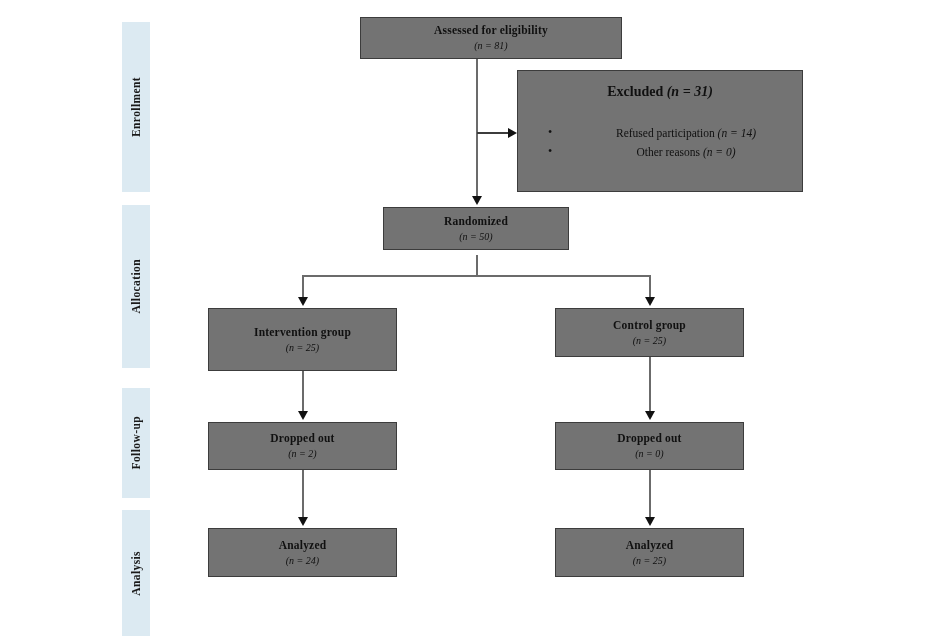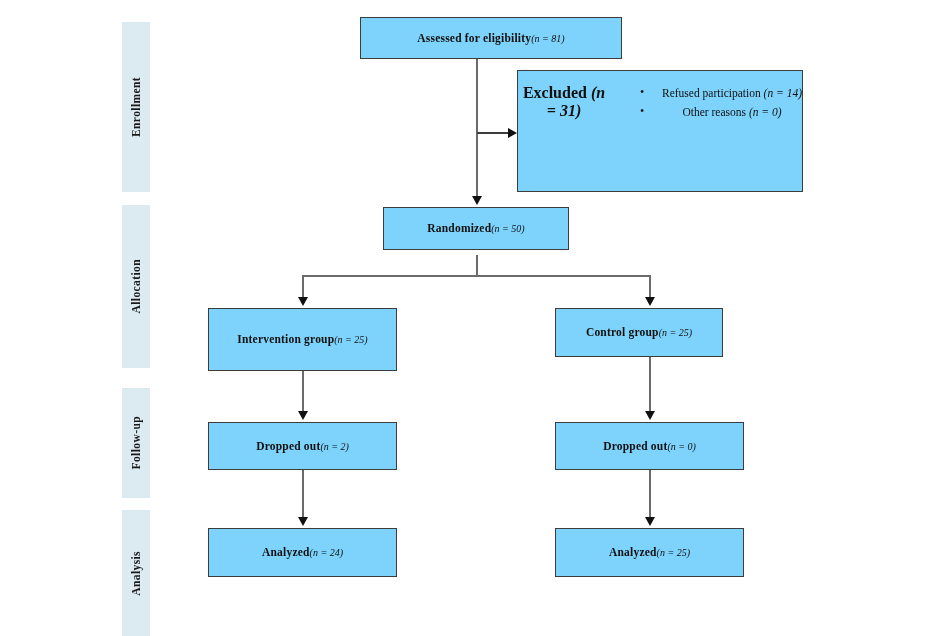--- a/index.html
+++ b/index.html
@@ -26,24 +26,24 @@
     font-size:11.5px;
     letter-spacing:0.4px;
     color:#1a1a1a;
     white-space:nowrap;
   }
 
   
   .box{
     position:absolute;
     border:1px solid #3c3c3c;
-    background:#7dd3fc;
+    background:#737373;
     box-sizing:border-box;
     display:flex;
-    flex-direction:row;
+    flex-direction:column;
     align-items:center;
     justify-content:center;
     text-align:center;
     color:#101010;
   }
   .box .t1{
     font-weight:bold;
     font-size:11.5px;
     line-height:15px;
     letter-spacing:0.2px;
@@ -56,22 +56,22 @@
 
   
   .box.excluded{
     align-items:stretch;
     justify-content:flex-start;
     padding-top:13px;
   }
   .excl-head{
     text-align:center;
     font-weight:bold;
-    font-size:16px;
-    margin-bottom:2px;
+    font-size:14px;
+    margin-bottom:24px;
   }
   .excl-head .it{font-style:italic;font-weight:bold;}
   ul.excl-list{
     list-style:none;
     margin:0;
     padding:0 0 0 30px;
   }
   ul.excl-list li{
     font-size:11.5px;
     line-height:19px;
@@ -171,21 +171,21 @@
   <div class="box" style="left:383px;top:207px;width:186px;height:43px;">
     <div class="t1">Randomized</div>
     <div class="t2">(n = 50)</div>
   </div>
 
   <div class="box" style="left:208px;top:308px;width:189px;height:63px;">
     <div class="t1">Intervention group</div>
     <div class="t2">(n = 25)</div>
   </div>
 
-  <div class="box" style="left:555px;top:308px;width:168px;height:49px;">
+  <div class="box" style="left:555px;top:308px;width:189px;height:49px;">
     <div class="t1">Control group</div>
     <div class="t2">(n = 25)</div>
   </div>
 
   <div class="box" style="left:208px;top:422px;width:189px;height:48px;">
     <div class="t1">Dropped out</div>
     <div class="t2">(n = 2)</div>
   </div>
 
   <div class="box" style="left:555px;top:422px;width:189px;height:48px;">

